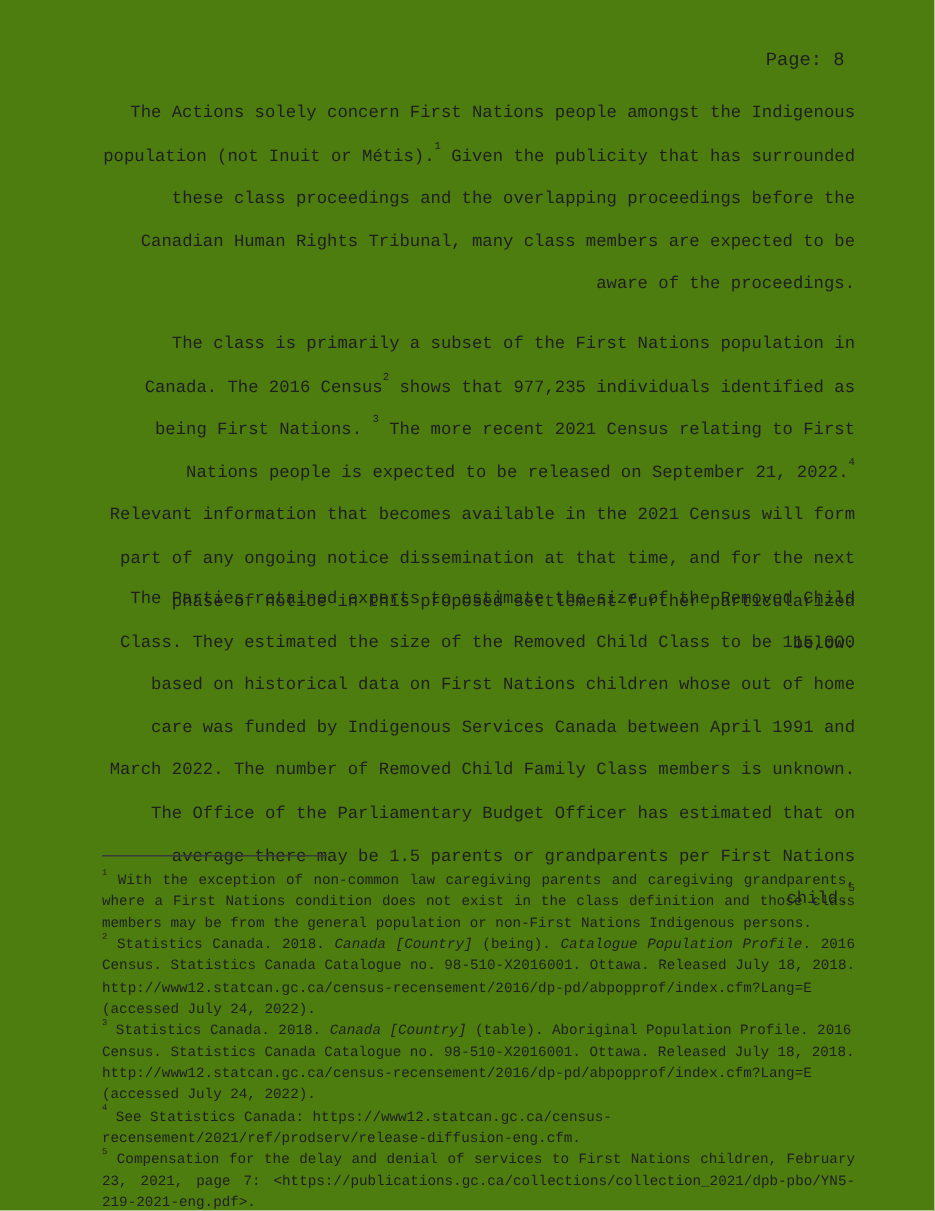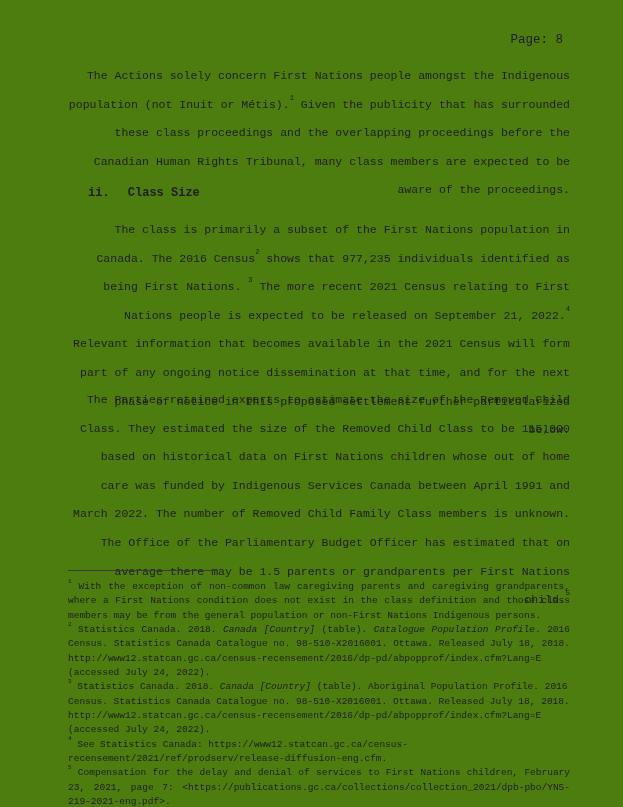--- a/index.html
+++ b/index.html
@@ -67,32 +67,28 @@
 </style>
 </head>
 <body>
 
 <div class="page">
 
   <div class="pagenum">Page: 8</div>
 
   <p class="body p1"><span>The Actions solely concern First Nations people amongst the Indigenous population (not Inuit or Métis).</span><sup>1</sup><span> Given the publicity that has surrounded these class proceedings and the overlapping proceedings before the Canadian Human Rights Tribunal, many class members are expected to be aware of the proceedings.</span></p>
 
-  <h3 class="heading">
-    <span class="hnum">ii.</span>
-    <span class="htitle">Class Size</span>
-  </h3>
 
   <p class="body p2"><span>The class is primarily a subset of the First Nations population in Canada. The 2016 Census</span><sup>2</sup><span> shows that 977,235 individuals identified as being First Nations. </span><sup>3</sup><span> The more recent 2021 Census relating to First Nations people is expected to be released on September 21, 2022.</span><sup>4</sup><span> Relevant information that becomes available in the 2021 Census will form part of any ongoing notice dissemination at that time, and for the next phase of notice in this proposed settlement further particularized below.</span></p>
 
   <p class="body p3"><span>The Parties retained experts to estimate the size of the Removed Child Class. They estimated the size of the Removed Child Class to be 115,000 based on historical data on First Nations children whose out of home care was funded by Indigenous Services Canada between April 1991 and March 2022. The number of Removed Child Family Class members is unknown. The Office of the Parliamentary Budget Officer has estimated that on average there may be 1.5 parents or grandparents per First Nations child.</span><sup>5</sup></p>
 
   <div class="fnsep"></div>
 
   <div class="footnotes">
     <div class="fn justify"><sup>1</sup><span><span> With the exception of non-common law caregiving parents and caregiving grandparents, where a First Nations condition does not exist in the class definition and those class members may be from the general population or non-First Nations Indigenous persons.</span></span></div>
-    <div class="fn justify"><sup>2</sup><span><span> Statistics Canada. 2018. </span><i>Canada [Country]</i><span> (table). </span><i>Catalogue Population Profile</i><span>. 2016 Census. Statistics Canada Catalogue no. 98-510-X2016001. Ottawa. Released July 18, 2018. http://www12.statcan.gc.ca/census-recensement/2016/dp-pd/abpopprof/index.cfm?Lang=E (accessed July 24, 2022).</span></span></div>
+    <div class="fn justify"><sup>2</sup><span><span> Statistics Canada. 2018. </span><i>Canada [Country]</i><span> (being). </span><i>Catalogue Population Profile</i><span>. 2016 Census. Statistics Canada Catalogue no. 98-510-X2016001. Ottawa. Released July 18, 2018. http://www12.statcan.gc.ca/census-recensement/2016/dp-pd/abpopprof/index.cfm?Lang=E (accessed July 24, 2022).</span></span></div>
     <div class="fn"><sup>3</sup><span><span> Statistics Canada. 2018. </span><i>Canada [Country]</i><span> (table). Aboriginal Population Profile. 2016 Census. Statistics Canada Catalogue no. 98-510-X2016001. Ottawa. Released July 18, 2018. http://www12.statcan.gc.ca/census-recensement/2016/dp-pd/abpopprof/index.cfm?Lang=E (accessed July 24, 2022).</span></span></div>
     <div class="fn"><sup>4</sup><span><span> See Statistics Canada: https://www12.statcan.gc.ca/census-recensement/2021/ref/prodserv/release-diffusion-eng.cfm.</span></span></div>
     <div class="fn justify"><sup>5</sup><span><span> Compensation for the delay and denial of services to First Nations children, February 23, 2021, page 7: &lt;https://publications.gc.ca/collections/collection_2021/dpb-pbo/YN5-219-2021-eng.pdf&gt;.</span></span></div>
   </div>
 
 </div>
 
 </body></html>

